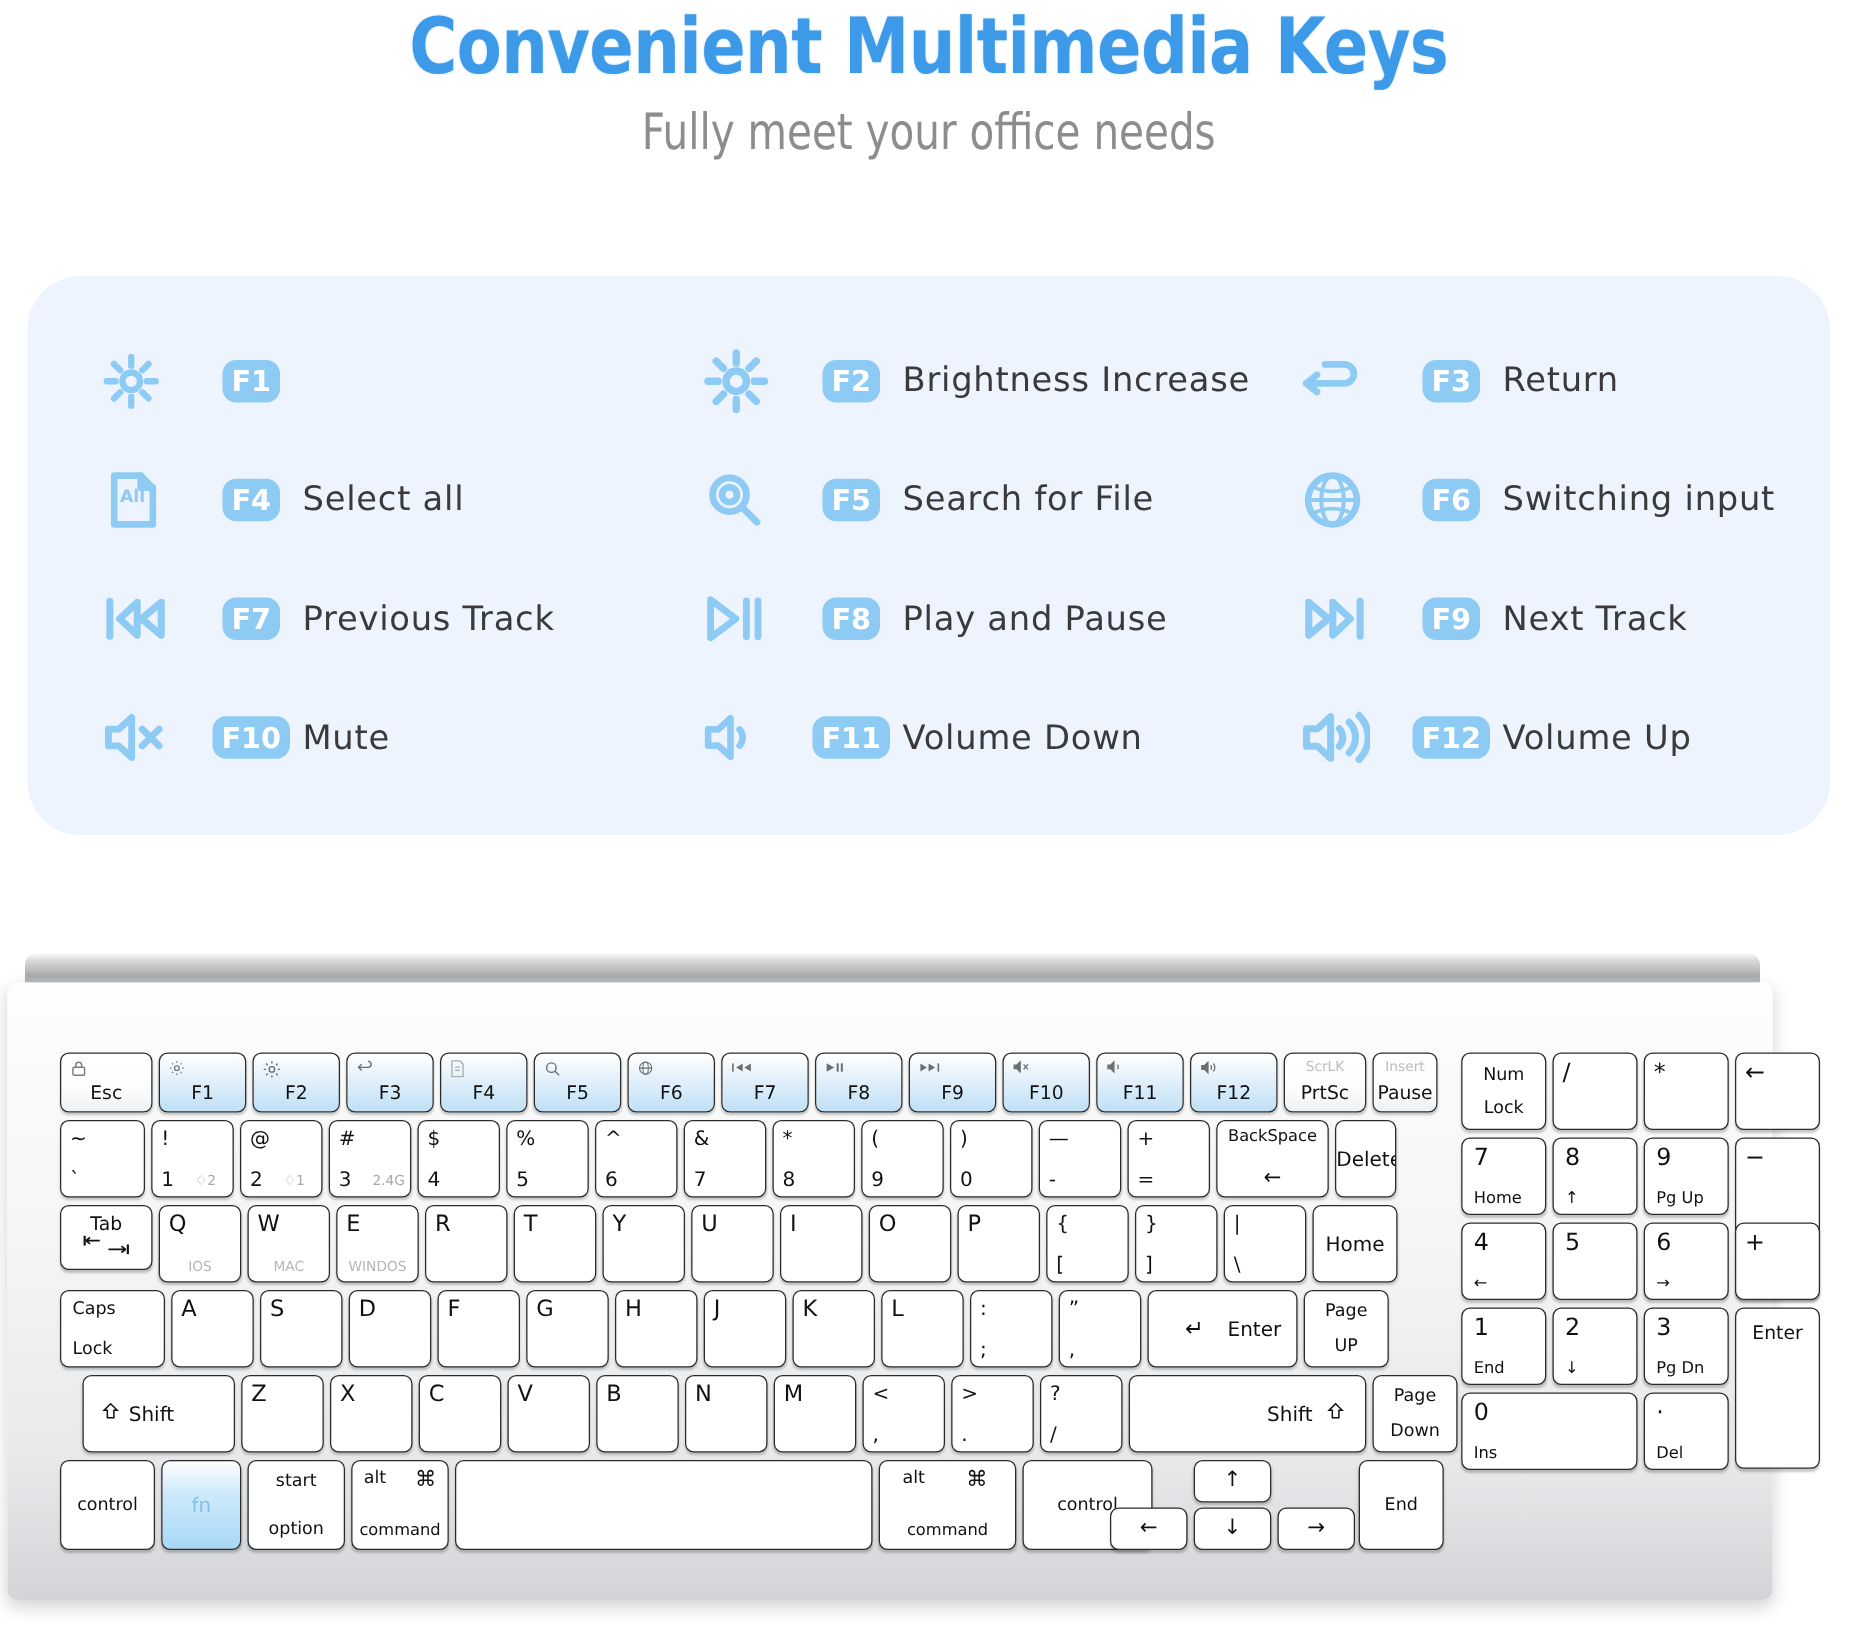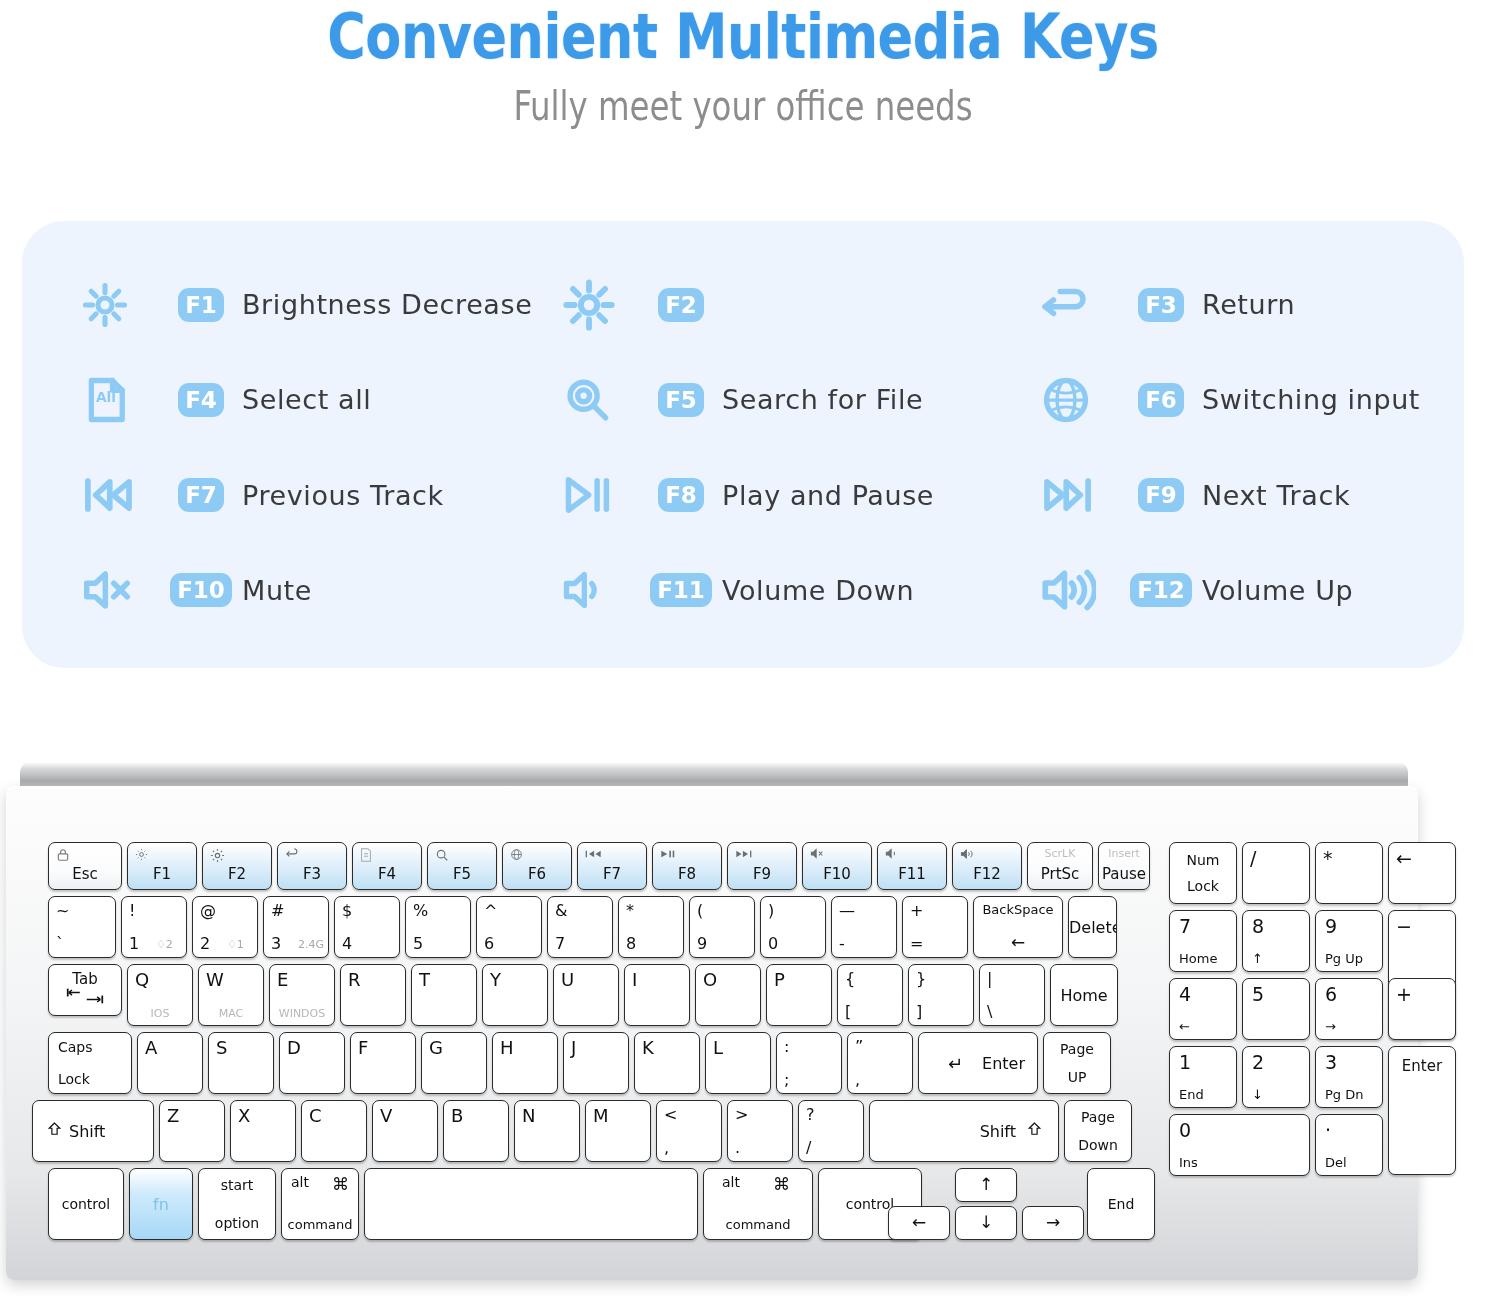--- a/index.html
+++ b/index.html
@@ -119,21 +119,20 @@
             <line x1="32.0" y1="16.0" x2="32.0" y2="7.0"></line>
             <line x1="43.3" y1="20.7" x2="49.7" y2="14.3"></line>
           </svg>
         </span>
         <span class="fkey">
           <svg width="50" height="40" viewBox="0 0 50 40">
             <rect x="2" y="3" width="46" height="34" rx="11" fill="#8ecbf4"></rect>
             <text x="25" y="28" font-size="23" font-weight="bold" font-family="DejaVu Sans" fill="#ffffff" text-anchor="middle">F1</text>
           </svg>
         </span>
-        <span class="f-label">Brightness Decrease</span>
       </div>
       <div class="feature">
         <span class="f-icon">
           <svg width="58" height="58" viewBox="0 0 64 64" fill="none" stroke="#8ecbf4" stroke-width="6.5" stroke-linecap="round" stroke-linejoin="round">
             <circle cx="32" cy="32" r="9"></circle>
             <line x1="48.0" y1="32.0" x2="57.0" y2="32.0"></line>
             <line x1="43.3" y1="43.3" x2="49.7" y2="49.7"></line>
             <line x1="32.0" y1="48.0" x2="32.0" y2="57.0"></line>
             <line x1="20.7" y1="43.3" x2="14.3" y2="49.7"></line>
             <line x1="16.0" y1="32.0" x2="7.0" y2="32.0"></line>
@@ -141,20 +140,21 @@
             <line x1="32.0" y1="16.0" x2="32.0" y2="7.0"></line>
             <line x1="43.3" y1="20.7" x2="49.7" y2="14.3"></line>
           </svg>
         </span>
         <span class="fkey">
           <svg width="50" height="40" viewBox="0 0 50 40">
             <rect x="2" y="3" width="46" height="34" rx="11" fill="#8ecbf4"></rect>
             <text x="25" y="28" font-size="23" font-weight="bold" font-family="DejaVu Sans" fill="#ffffff" text-anchor="middle">F2</text>
           </svg>
         </span>
+        <span class="f-label">Brightness Increase</span>
       </div>
       <div class="feature">
         <span class="f-icon">
           <svg width="54" height="54" viewBox="0 0 64 64" fill="none" stroke="#8ecbf4" stroke-width="6.5" stroke-linecap="round" stroke-linejoin="round">
             <path d="M16 26 L6 34 L16 42"></path>
             <path d="M6 34 H42 a9 9 0 0 0 0 -18 H24"></path>
           </svg>
         </span>
         <span class="fkey">
           <svg width="50" height="40" viewBox="0 0 50 40">
@@ -588,21 +588,21 @@
         </div>
         <div class="key " style="width:120px;height:62px">
           <span class="k-ctr-r">Enter</span>
           <span style="position:absolute;right:74px;top:50%;transform:translateY(-50%);font-size:18px">↵</span>
         </div>
         <div class="key " style="width:68px;height:62px">
           <span style="position:absolute;left:0;right:0;top:8px;text-align:center;font-size:14px">Page</span>
           <span style="position:absolute;left:0;right:0;bottom:8px;text-align:center;font-size:14px">UP</span>
         </div>
       </div>
-      <div class="krow" style="top: 314px; left: 26px;">
+      <div class="krow" style="top: 314px; left: 60px;">
         <div class="key " style="width:122px;height:62px">
           <span style="position:absolute;left:14px;top:50%;transform:translateY(-50%)"><svg width="15" height="15" viewBox="0 0 20 20" fill="none" stroke="#111" stroke-width="1.6">
               <path d="M10 2 L3 9 h3.5 v8 h7 V9 H17 Z"></path>
             </svg></span>
           <span style="position:absolute;left:36px;top:50%;transform:translateY(-50%);font-size:16px">Shift</span>
         </div>
         <div class="key " style="width:66px;height:62px">
           <span class="k-tl" style="font-size:18px">Z</span>
         </div>
         <div class="key " style="width:66px;height:62px">

